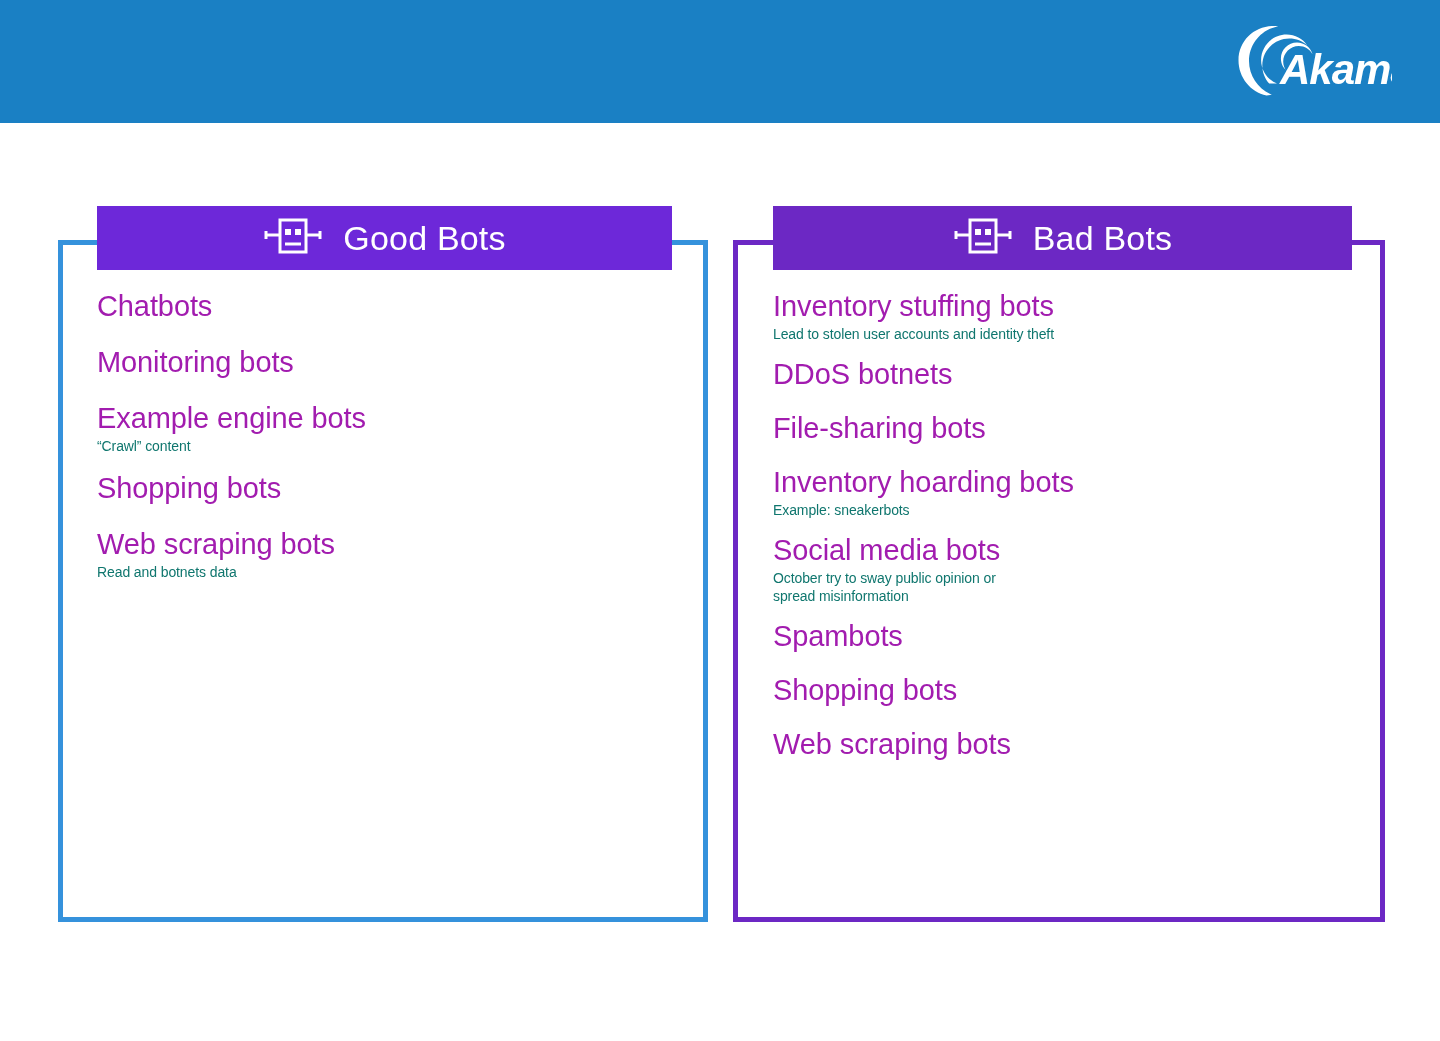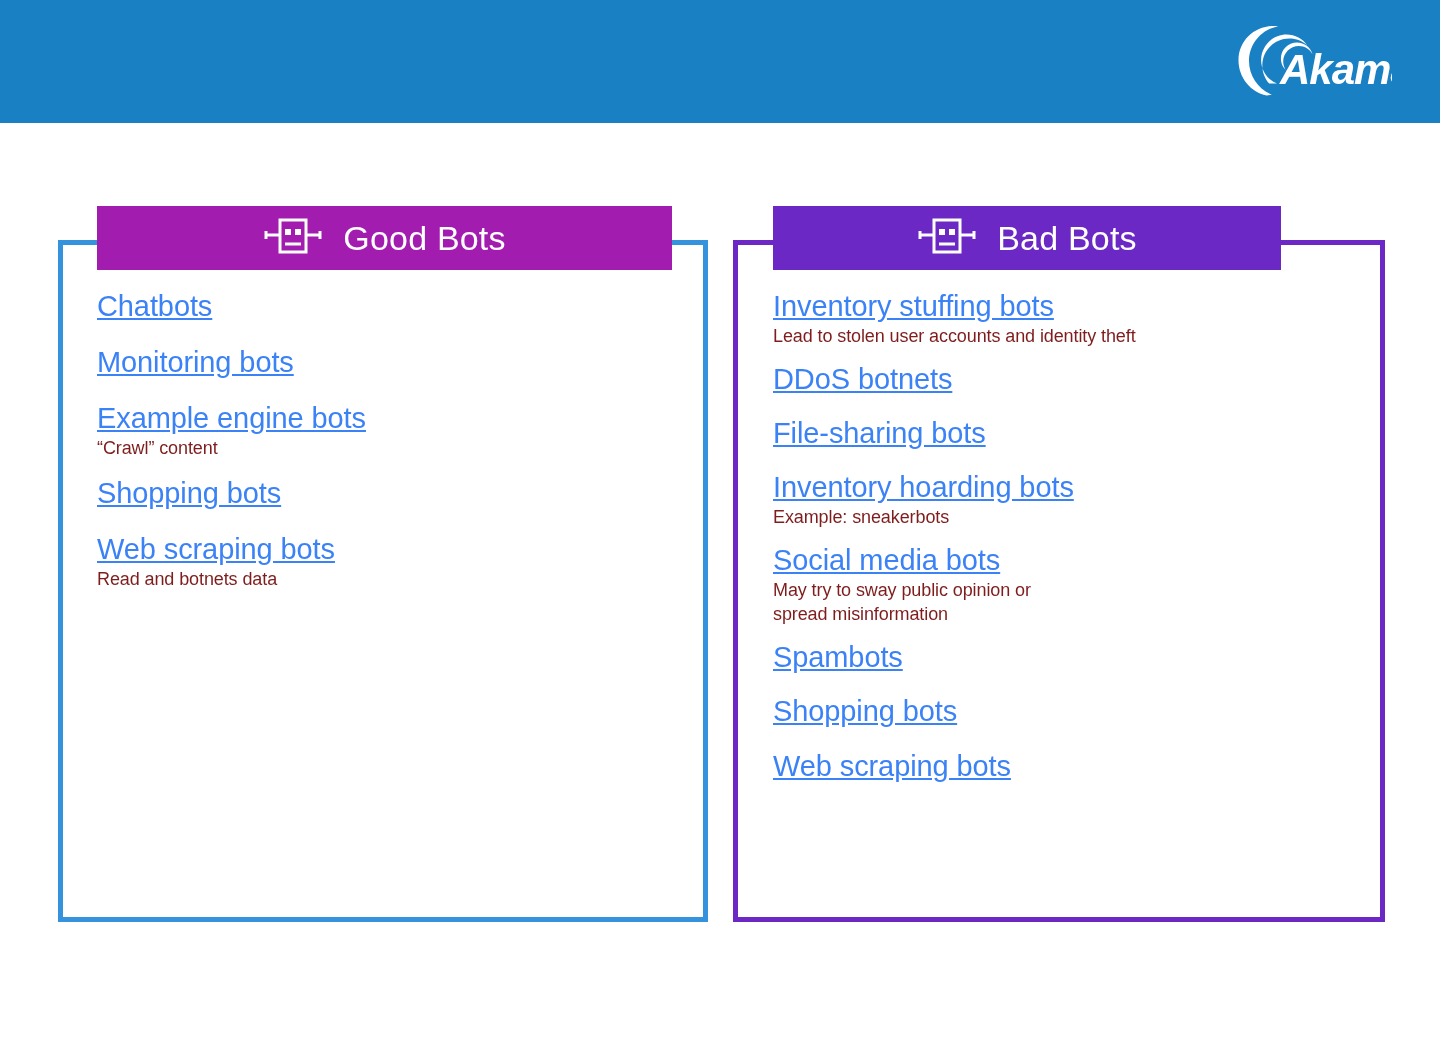--- a/index.html
+++ b/index.html
@@ -61,26 +61,26 @@
     box-sizing: border-box;
     display: flex;
     align-items: center;
     height: 64px;
     padding-left: 0;
   }
   .header-good {
     left: 97px;
     top: 206px;
     width: 575px;
-    background: #a21caf;
+    background: #6d28d9;
   }
   .header-bad {
     left: 773px;
     top: 206px;
-    width: 508px;
+    width: 579px;
     background: #6c28c4;
   }
   .header-inner {
     display: flex;
     align-items: center;
     justify-content: center;
     width: 100%;
     gap: 20px;
   }
   .header-title {
@@ -102,31 +102,30 @@
     top: 288px;
     width: 580px;
   }
   .body-bad {
     left: 773px;
     top: 288px;
     width: 590px;
   }
   .bot-item { margin: 0 0 0 0; }
   .bot-item-title {
-    color: #3b82f6;
+    color: #a21caf;
     font-size: 29px;
     font-weight: normal;
     line-height: 1.28;
     letter-spacing: -0.1px;
     white-space: nowrap;
-    text-decoration: underline;
   }
   .bot-item-desc {
-    color: #7f1d1d;
-    font-size: 18px;
+    color: #0f766e;
+    font-size: 14px;
     font-weight: normal;
     line-height: 1.33;
     letter-spacing: -0.1px;
     white-space: pre-line;
   }
   
   .body-good .bot-item { padding-bottom: 19px; }
   .body-good .bot-item.has-desc { padding-bottom: 14px; }
   .body-bad .bot-item { padding-bottom: 17px; }
   .body-bad .bot-item.has-desc { padding-bottom: 12px; }
@@ -229,21 +228,21 @@
   </div>
   <div class="bot-item">
     <div class="bot-item-title">File-sharing bots</div>
   </div>
   <div class="bot-item has-desc">
     <div class="bot-item-title">Inventory hoarding bots</div>
     <div class="bot-item-desc">Example: sneakerbots</div>
   </div>
   <div class="bot-item has-desc">
     <div class="bot-item-title">Social media bots</div>
-    <div class="bot-item-desc">May try to sway public opinion or
+    <div class="bot-item-desc">October try to sway public opinion or
 spread misinformation</div>
   </div>
   <div class="bot-item">
     <div class="bot-item-title">Spambots</div>
   </div>
   <div class="bot-item">
     <div class="bot-item-title">Shopping bots</div>
   </div>
   <div class="bot-item">
     <div class="bot-item-title">Web scraping bots</div>

